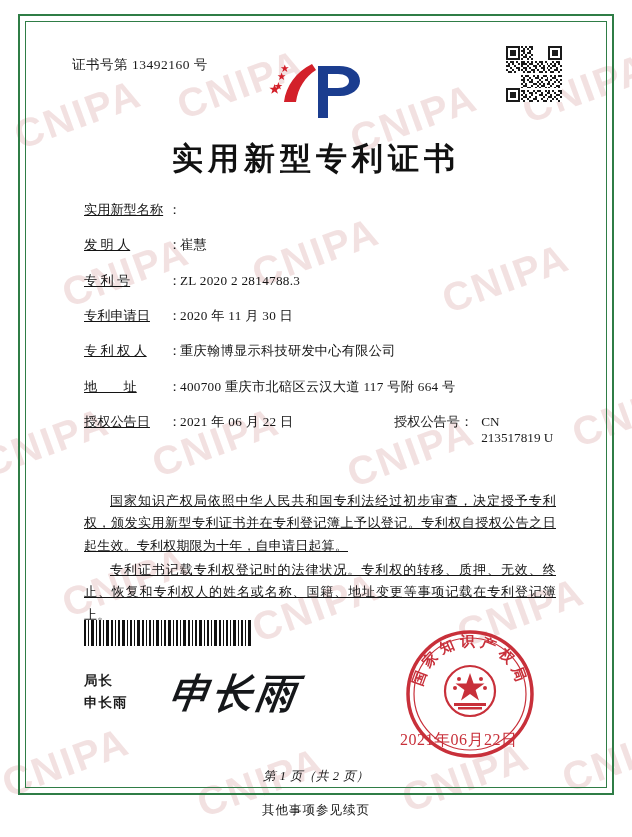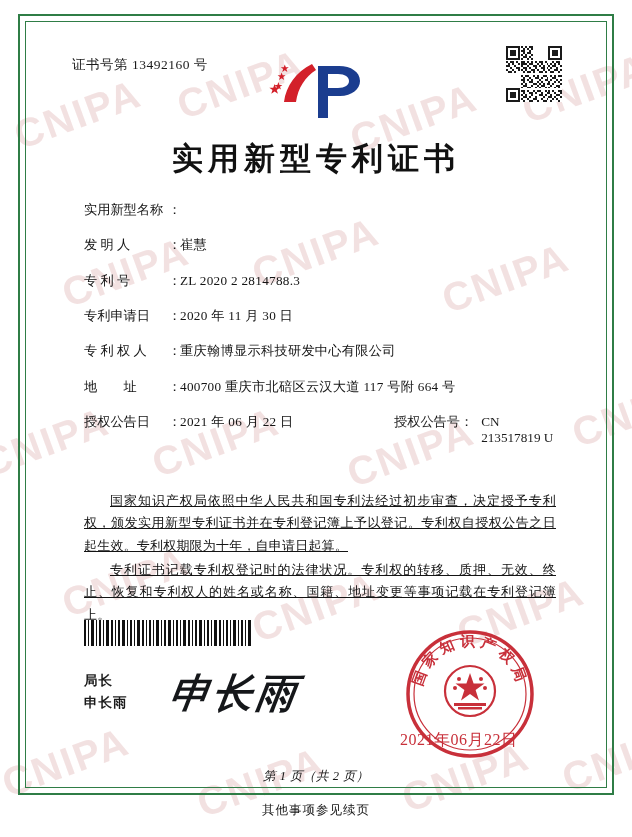--- a/index.html
+++ b/index.html
@@ -133,20 +133,21 @@
   .field-row {
     display: flex;
     align-items: baseline;
     margin-bottom: 19.5px;
   }
   .field-label {
     width: 84px;
     flex: 0 0 84px;
     letter-spacing: 0px;
     color: #141414;
+    text-decoration: underline;
   }
   .field-colon {
     width: 12px;
     flex: 0 0 12px;
     text-align: center;
   }
   .field-value {
     flex: 1 1 auto;
     color: #141414;
     letter-spacing: 0.3px;

